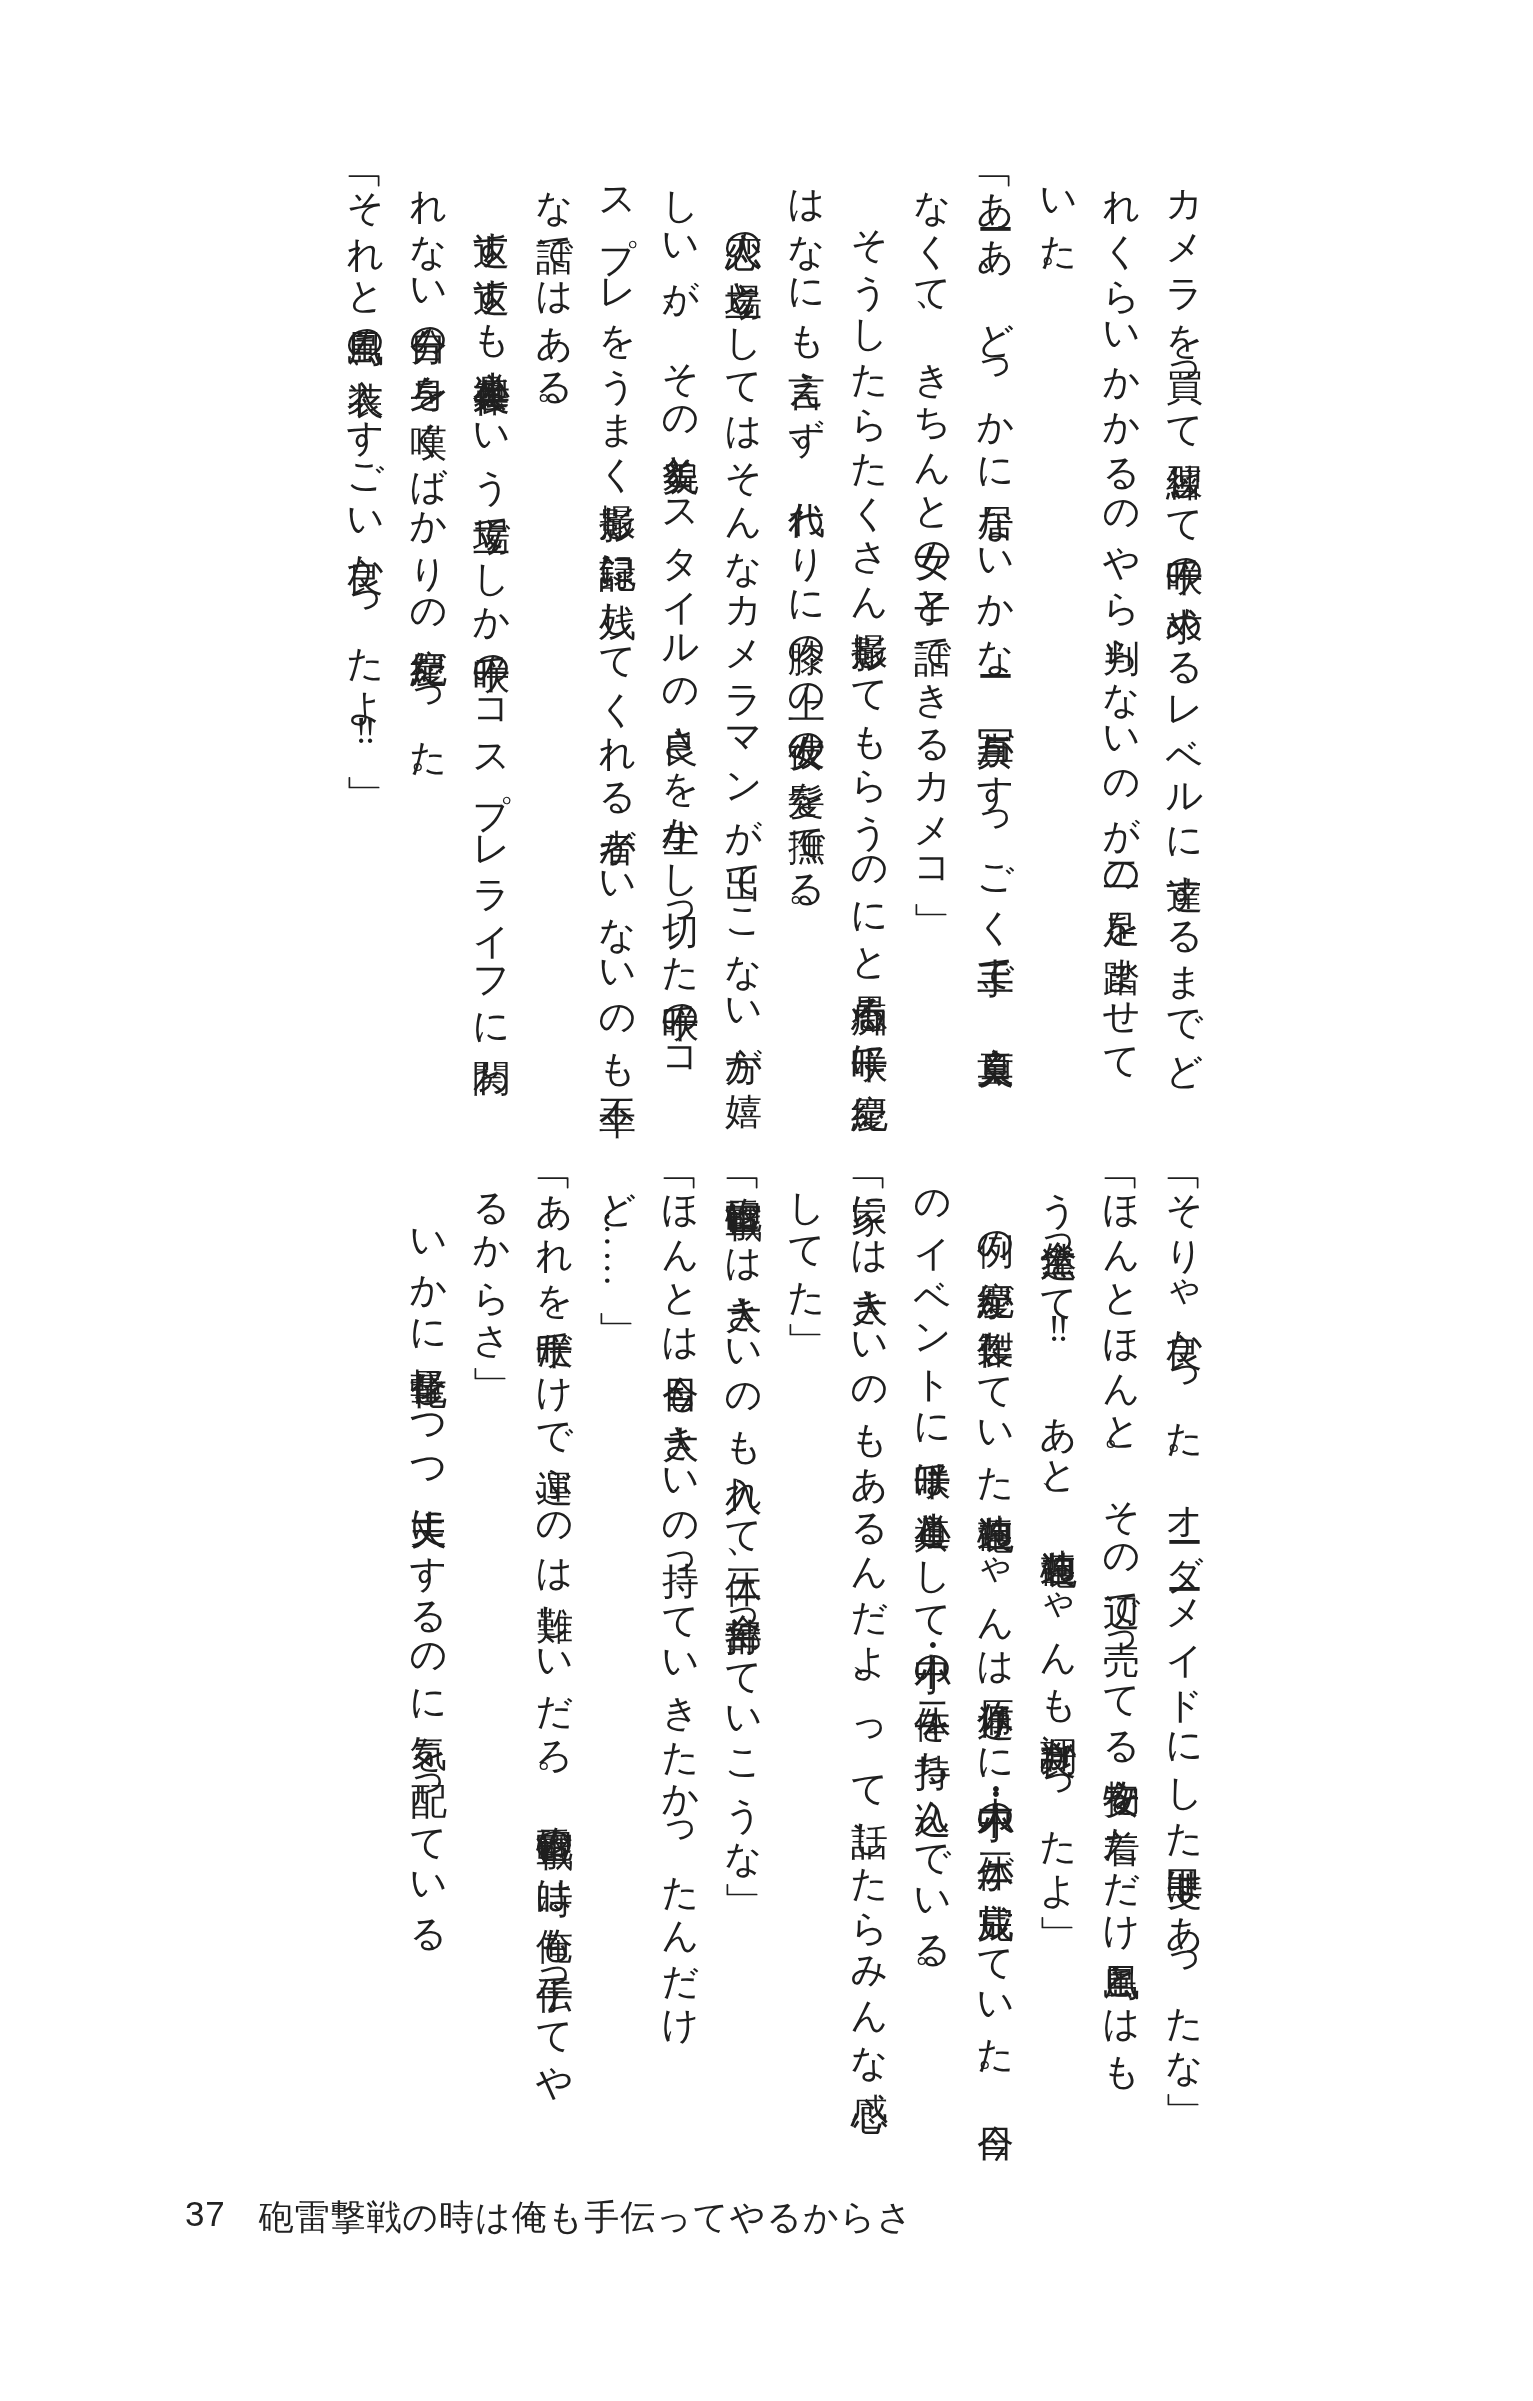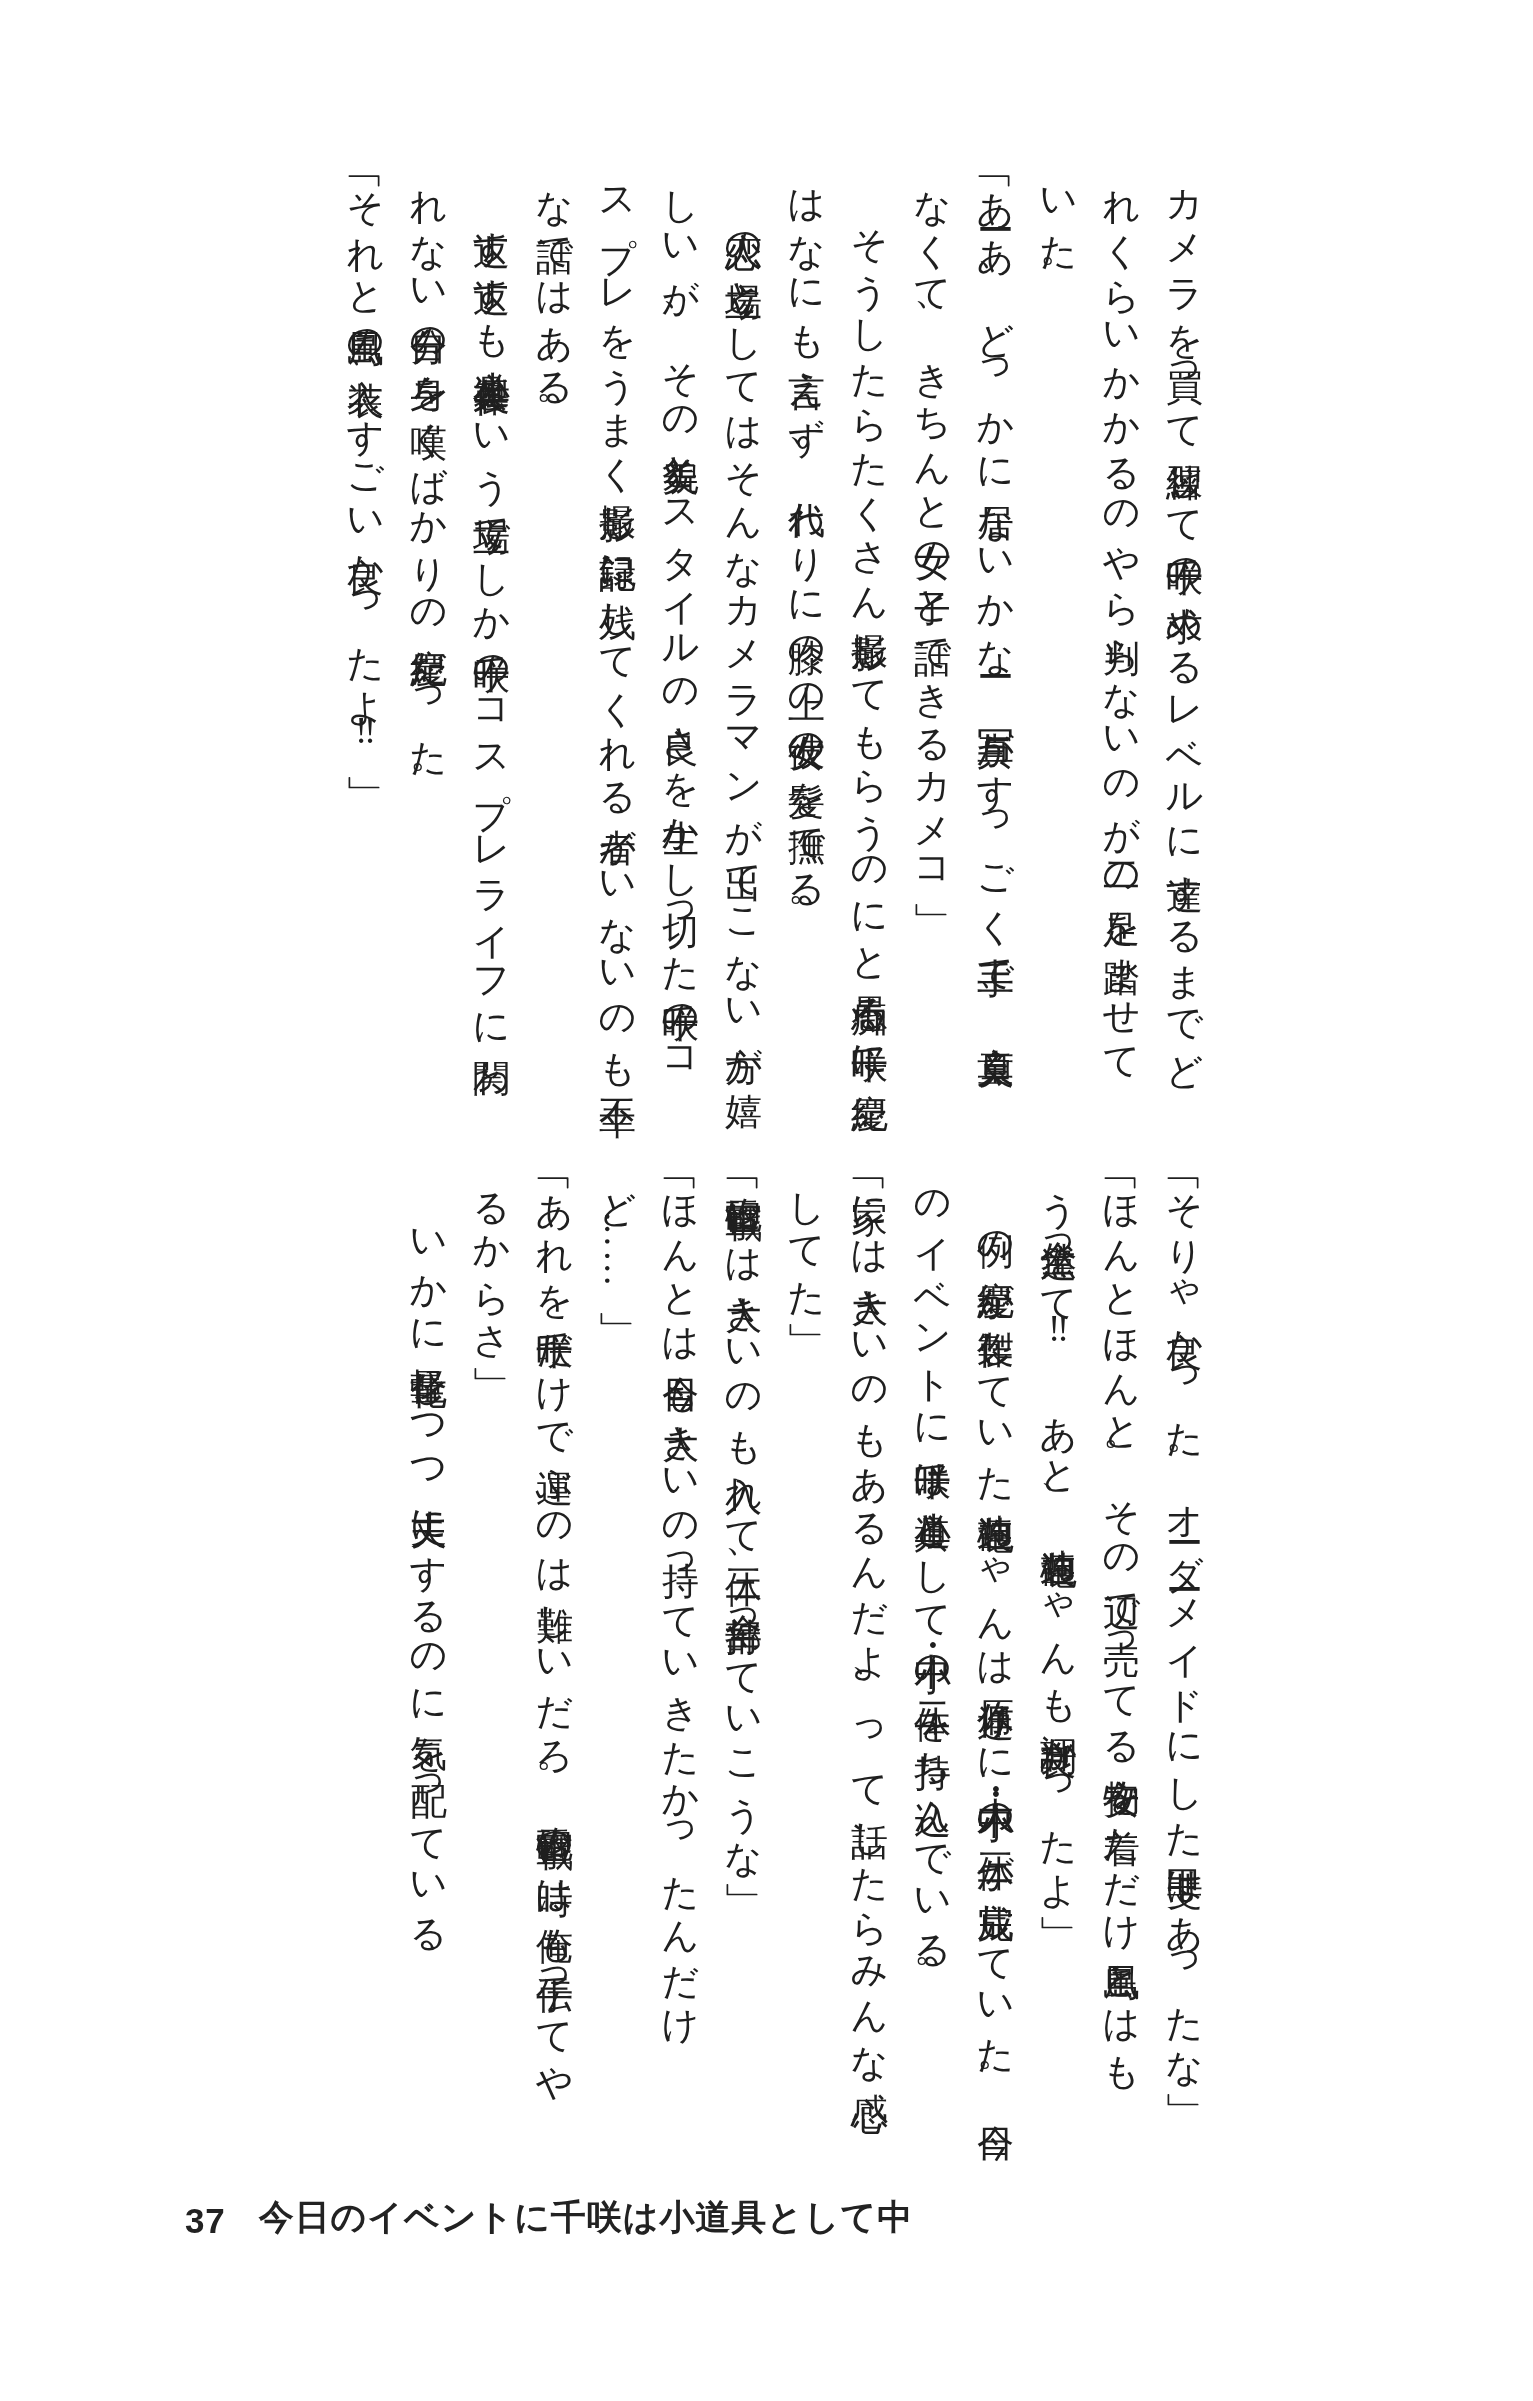--- a/index.html
+++ b/index.html
@@ -36,28 +36,27 @@
     padding: 0;
   }
   .text-block p.indent {
     text-indent: 39px;
   }
   .page-footer {
     position: absolute;
     left: 185px;
     top: 2194px;
     display: flex;
-    align-items: flex-end;
+    align-items: flex-start;
     gap: 33px;
     font-family: "Liberation Sans", "DejaVu Sans", sans-serif;
     font-size: 35px;
     color: #222222;
     letter-spacing: 0.9px;
     white-space: nowrap;
-    font-weight: bold;
   }
 </style>
 </head>
 <body>
 
 <div class="page">
 
   <section class="text-block top">
     <p>カメラを買って練習して千咲の求めるレベルに達するまでどれくらいかかるのやら判らないのが二の足を踏ませていた。</p>
     <p>「あーあ、どっかに居ないかなー　写真がすっごく上手で、童貞臭くなくて、きちんと女の子と話できるカメコ」</p>
@@ -73,17 +72,17 @@
     <p class="indent">例の慶紀が製作していた連装砲ちゃんは原作通りに大・中・小の三体が完成していた。今日のイベントに千咲は小道具として中・小の二体を持ち込んでいる。</p>
     <p>「家には大きいのもあるんだよ、って話したらみんな感心してた」</p>
     <p>「砲雷撃戦には大きいのも入れて三体、全部持っていこうな」</p>
     <p>「ほんとは今日も大きいの持っていきたかったんだけど……」</p>
     <p>「あれを千咲だけで運ぶのは難しいだろ。砲雷撃戦の時は俺も手伝ってやるからさ」</p>
     <p class="indent">いかに軽量化しつつ丈夫にするのに気を配っている</p>
   </section>
 
   <footer class="page-footer">
     <span>37</span>
-    <span>今日のイベントに千咲は小道具として中</span>
+    <span>砲雷撃戦の時は俺も手伝ってやるからさ</span>
   </footer>
 
 </div>
 
 
 </body></html>

